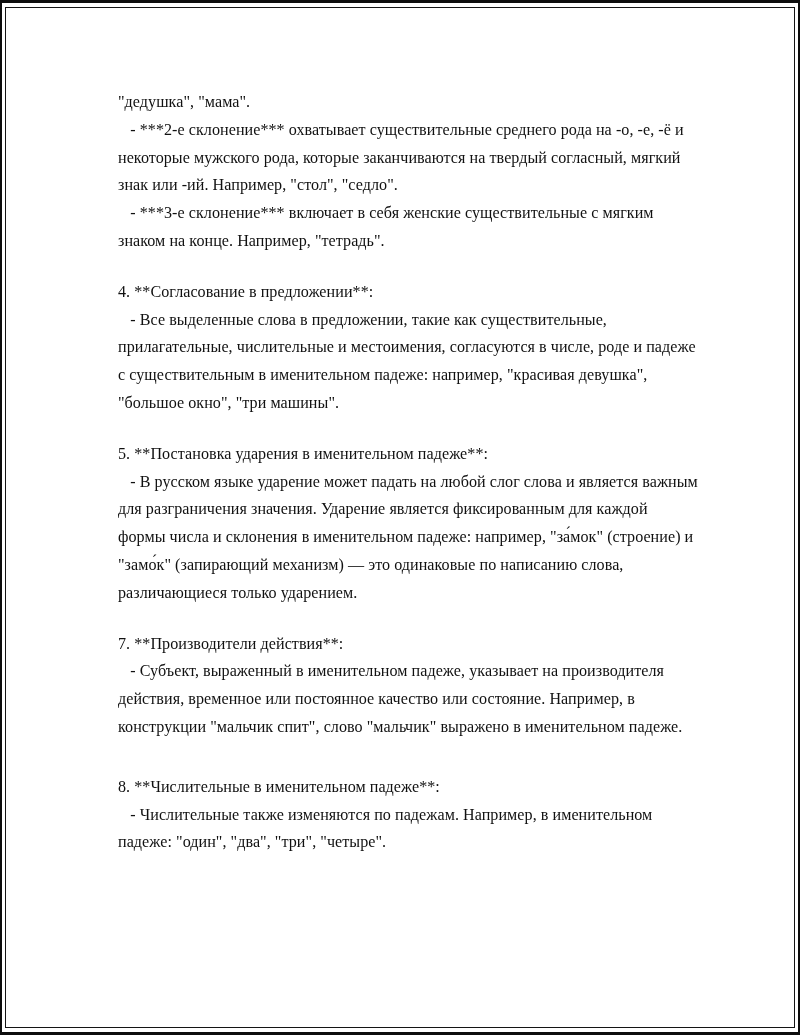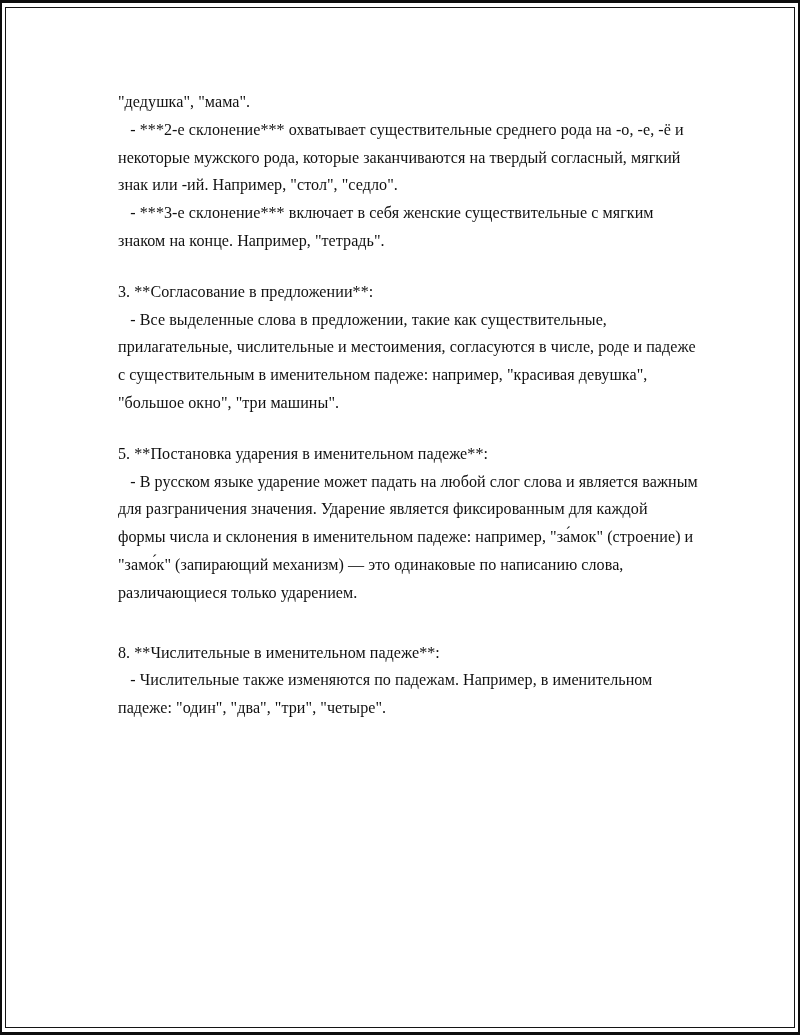--- a/index.html
+++ b/index.html
@@ -57,21 +57,23 @@
 </style>
 </head>
 <body>
 
 <div class="page">
   <div class="page-inner">
     <div class="doc-body">
       <p class="para">"дедушка", "мама".
    - ***2-е склонение*** охватывает существительные среднего рода на -о, -е, -ё и некоторые мужского рода, которые заканчиваются на твердый согласный, мягкий знак или -ий. Например, "стол", "седло".
    - ***3-е склонение*** включает в себя женские существительные с мягким знаком на конце. Например, "тетрадь".</p>
-      <p class="para">3. **Согласование в предложении**:
+      <p class="para">4. **Согласование в предложении**:
    - Все выделенные слова в предложении, такие как существительные, прилагательные, числительные и местоимения, согласуются в числе, роде и падеже с существительным в именительном падеже: например, "красивая девушка", "большое окно", "три машины".</p>
       <p class="para">5. **Постановка ударения в именительном падеже**:
    - В русском языке ударение может падать на любой слог слова и является важным для разграничения значения. Ударение является фиксированным для каждой формы числа и склонения в именительном падеже: например, "за́мок" (строение) и "замо́к" (запирающий механизм) — это одинаковые по написанию слова, различающиеся только ударением.</p>
+      <p class="para">7. **Производители действия**:
+   - Субъект, выраженный в именительном падеже, указывает на производителя действия, временное или постоянное качество или состояние. Например, в конструкции "мальчик спит", слово "мальчик" выражено в именительном падеже.</p>
       <p class="para">8. **Числительные в именительном падеже**:
    - Числительные также изменяются по падежам. Например, в именительном падеже: "один", "два", "три", "четыре".</p>
     </div>
   </div>
 </div>
 
 </body></html>

